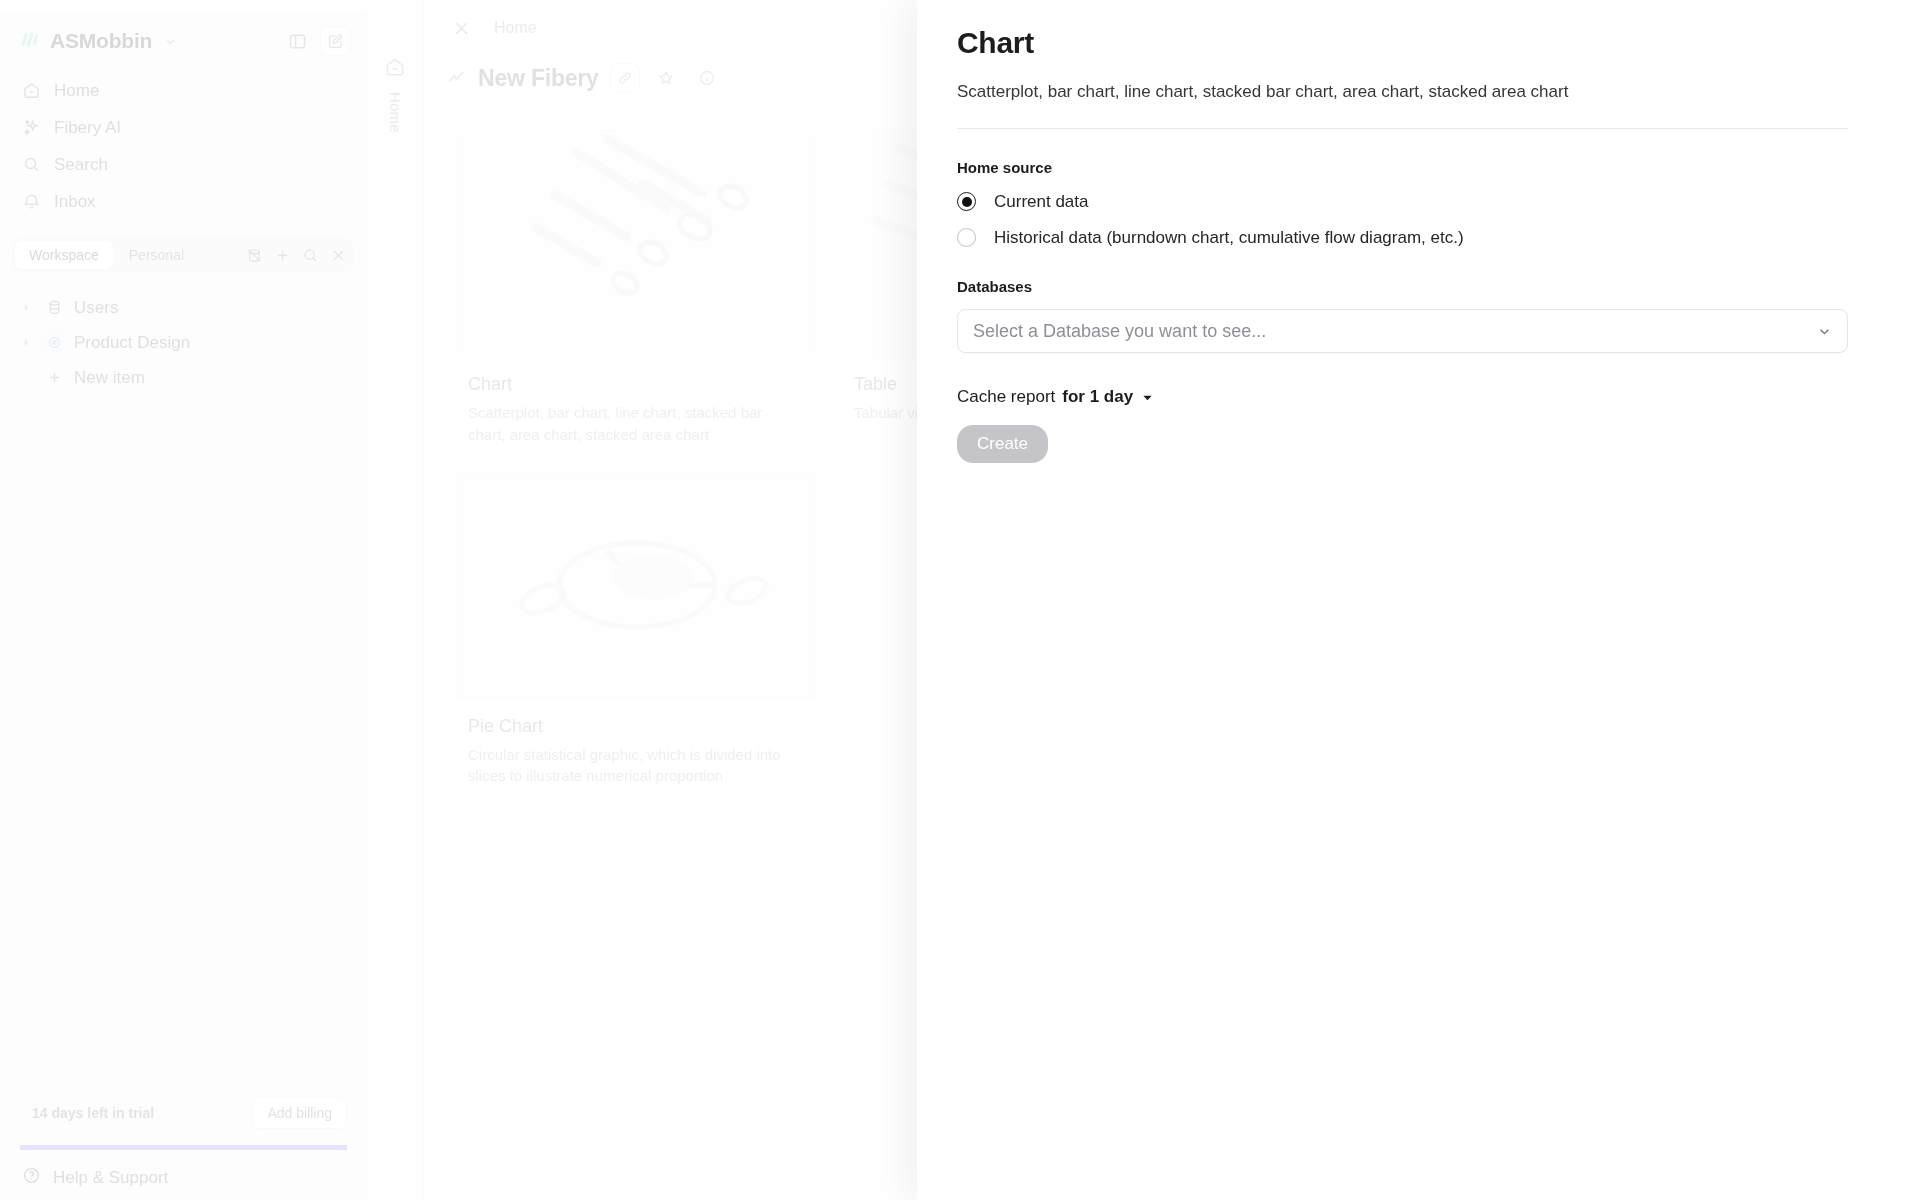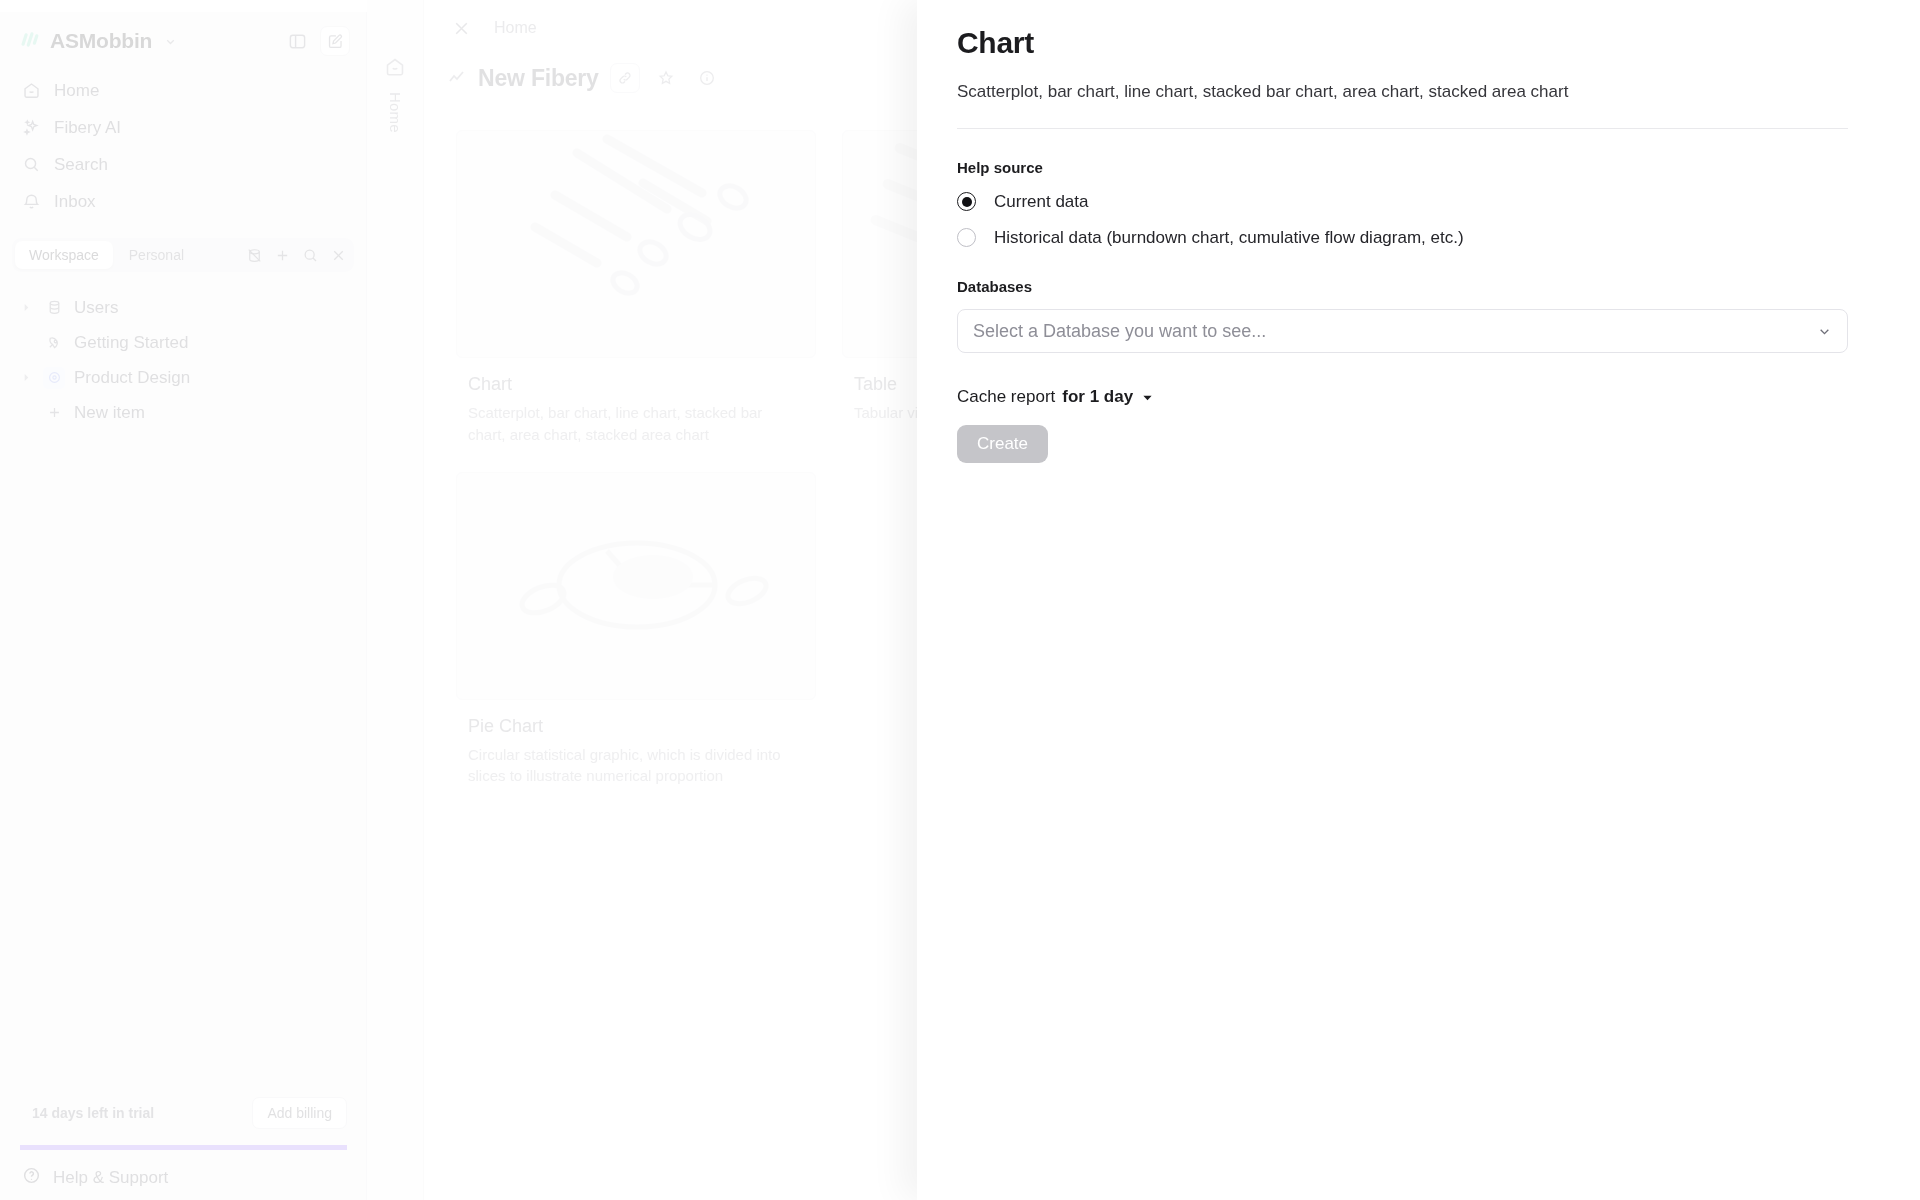--- a/index.html
+++ b/index.html
@@ -140,21 +140,21 @@
   .select-ph { flex: 1; font-size: 18px; color: #8e8e97; }
   .select-chev { color: #6f6f79; display: flex; align-items: center; }
 
   .cache-row { display: flex; align-items: center; gap: 7px; margin-top: 34px; }
   .cache-a { font-size: 17px; color: #1c1c1f; }
   .cache-b { font-size: 17px; color: #1c1c1f; font-weight: 700; }
   .cache-chev { color: #1c1c1f; display: flex; align-items: center; margin-left: 2px; }
 
   .create-btn {
     margin-top: 18px; display: inline-flex; align-items: center; justify-content: center;
-    height: 38px; padding: 0 20px; border-radius: 9px;
+    height: 38px; padding: 0 20px; border-radius: 16px;
     background: #c5c5c9; color: #ffffff; font-size: 17px; border: none;
   }
 </style>
 </head>
 <body>
 
 <div id="app">
 
   <div class="dim">
 
@@ -272,35 +272,20 @@
               </svg>
           </span>
           <span class="sb-tree-ico">
             <svg width="17" height="17" viewBox="0 0 20 20" fill="none" stroke="currentColor" stroke-width="1.5">
               <ellipse cx="10" cy="5" rx="5" ry="2.1"></ellipse>
                 <path d="M5 5v4.8c0 1.2 2.2 2.1 5 2.1s5-.9 5-2.1V5"></path>
                 <path d="M5 10v4.8c0 1.2 2.2 2.1 5 2.1s5-.9 5-2.1V10"></path>
             </svg>
           </span>
           <span>Users</span>
-        </div>
-        <div class="sb-tree-item">
-          <span class="sb-tree-arrow empty">
-            <svg width="9" height="9" viewBox="0 0 10 10" fill="currentColor">
-                <path d="M3 1l4 4-4 4z"></path>
-              </svg>
-          </span>
-          <span class="sb-tree-ico">
-            <svg width="17" height="17" viewBox="0 0 20 20" fill="none" stroke="currentColor" stroke-width="1.5">
-              <path d="M8 12.5C5.5 11 4 8 5 5c3-1 6 .5 7.5 3S13 15 10 16c-1-2-2-2.5-2-3.5z"></path>
-              <circle cx="11.2" cy="8.8" r="1.5"></circle>
-                <path d="M7.8 12.2L4.5 15.5"></path>
-            </svg>
-          </span>
-          <span>Getting Started</span>
         </div>
         <div class="sb-tree-item">
           <span class="sb-tree-arrow">
             <svg width="9" height="9" viewBox="0 0 10 10" fill="currentColor">
                 <path d="M3 1l4 4-4 4z"></path>
               </svg>
           </span>
           <span class="sb-tree-ico accent">
             <svg width="15" height="15" viewBox="0 0 20 20" fill="none" stroke="currentColor" stroke-width="1.5">
               <circle cx="10" cy="10" r="6.5"></circle>
@@ -448,21 +433,21 @@
       </div>
     </div>
   </div>
 
   <div class="panel">
     <div class="panel-inner">
       <div class="panel-title">Chart</div>
       <div class="panel-sub">Scatterplot, bar chart, line chart, stacked bar chart, area chart, stacked area chart</div>
       <div class="panel-rule"></div>
 
-      <div class="field-label">Help source</div>
+      <div class="field-label">Home source</div>
 
       <div class="radio-row">
         <span class="radio checked"></span>
         <span class="radio-label">Current data</span>
       </div>
 
       <div class="radio-row">
         <span class="radio"></span>
         <span class="radio-label">Historical data (burndown chart, cumulative flow diagram, etc.)</span>
       </div>

